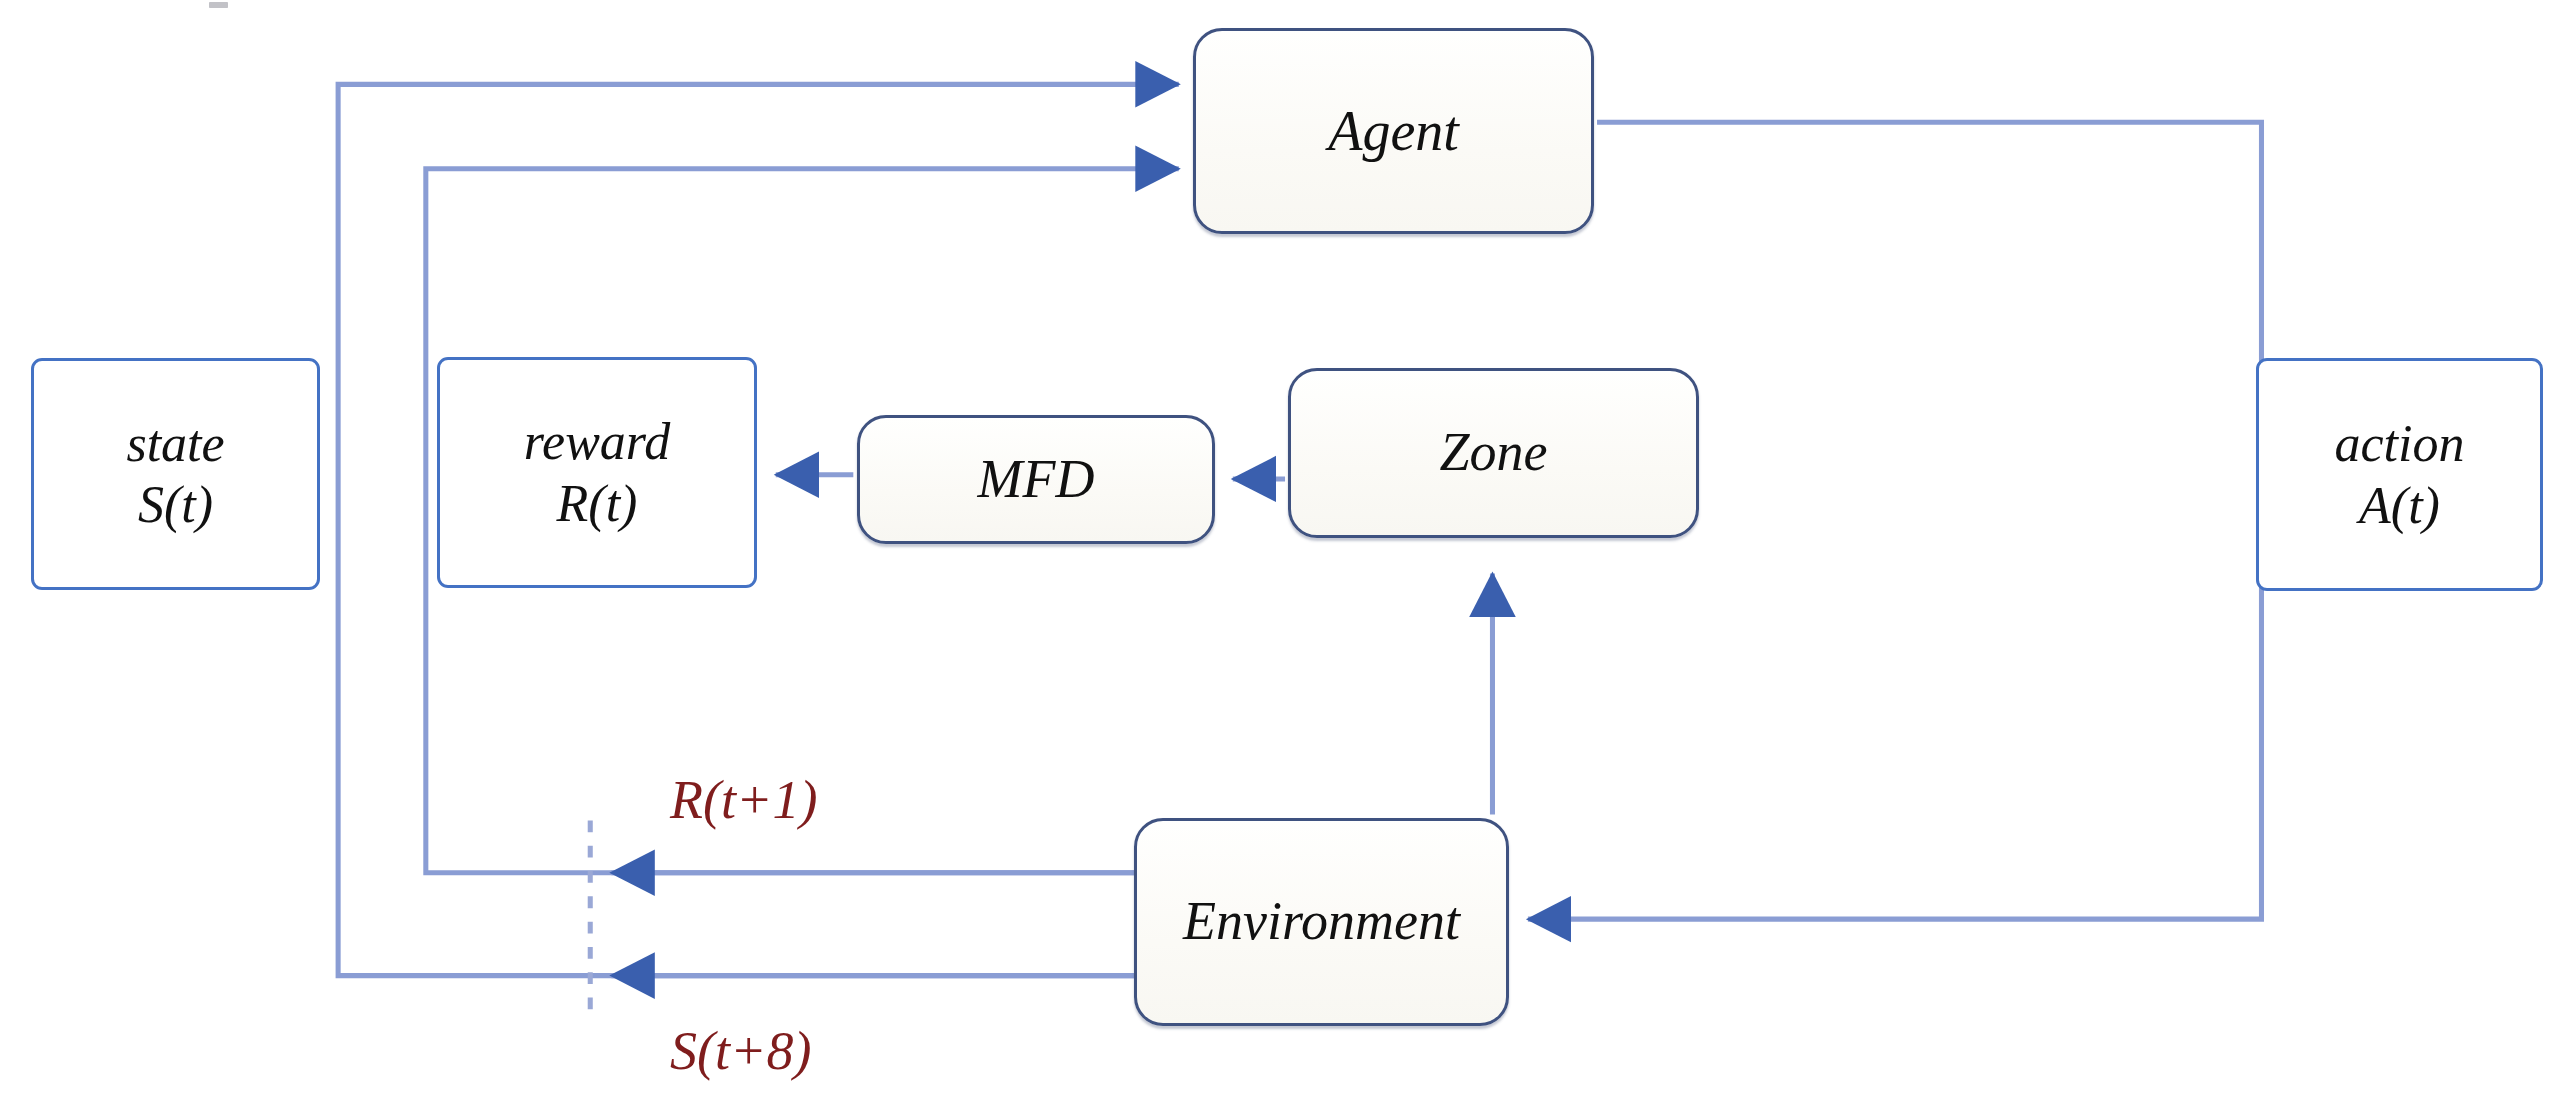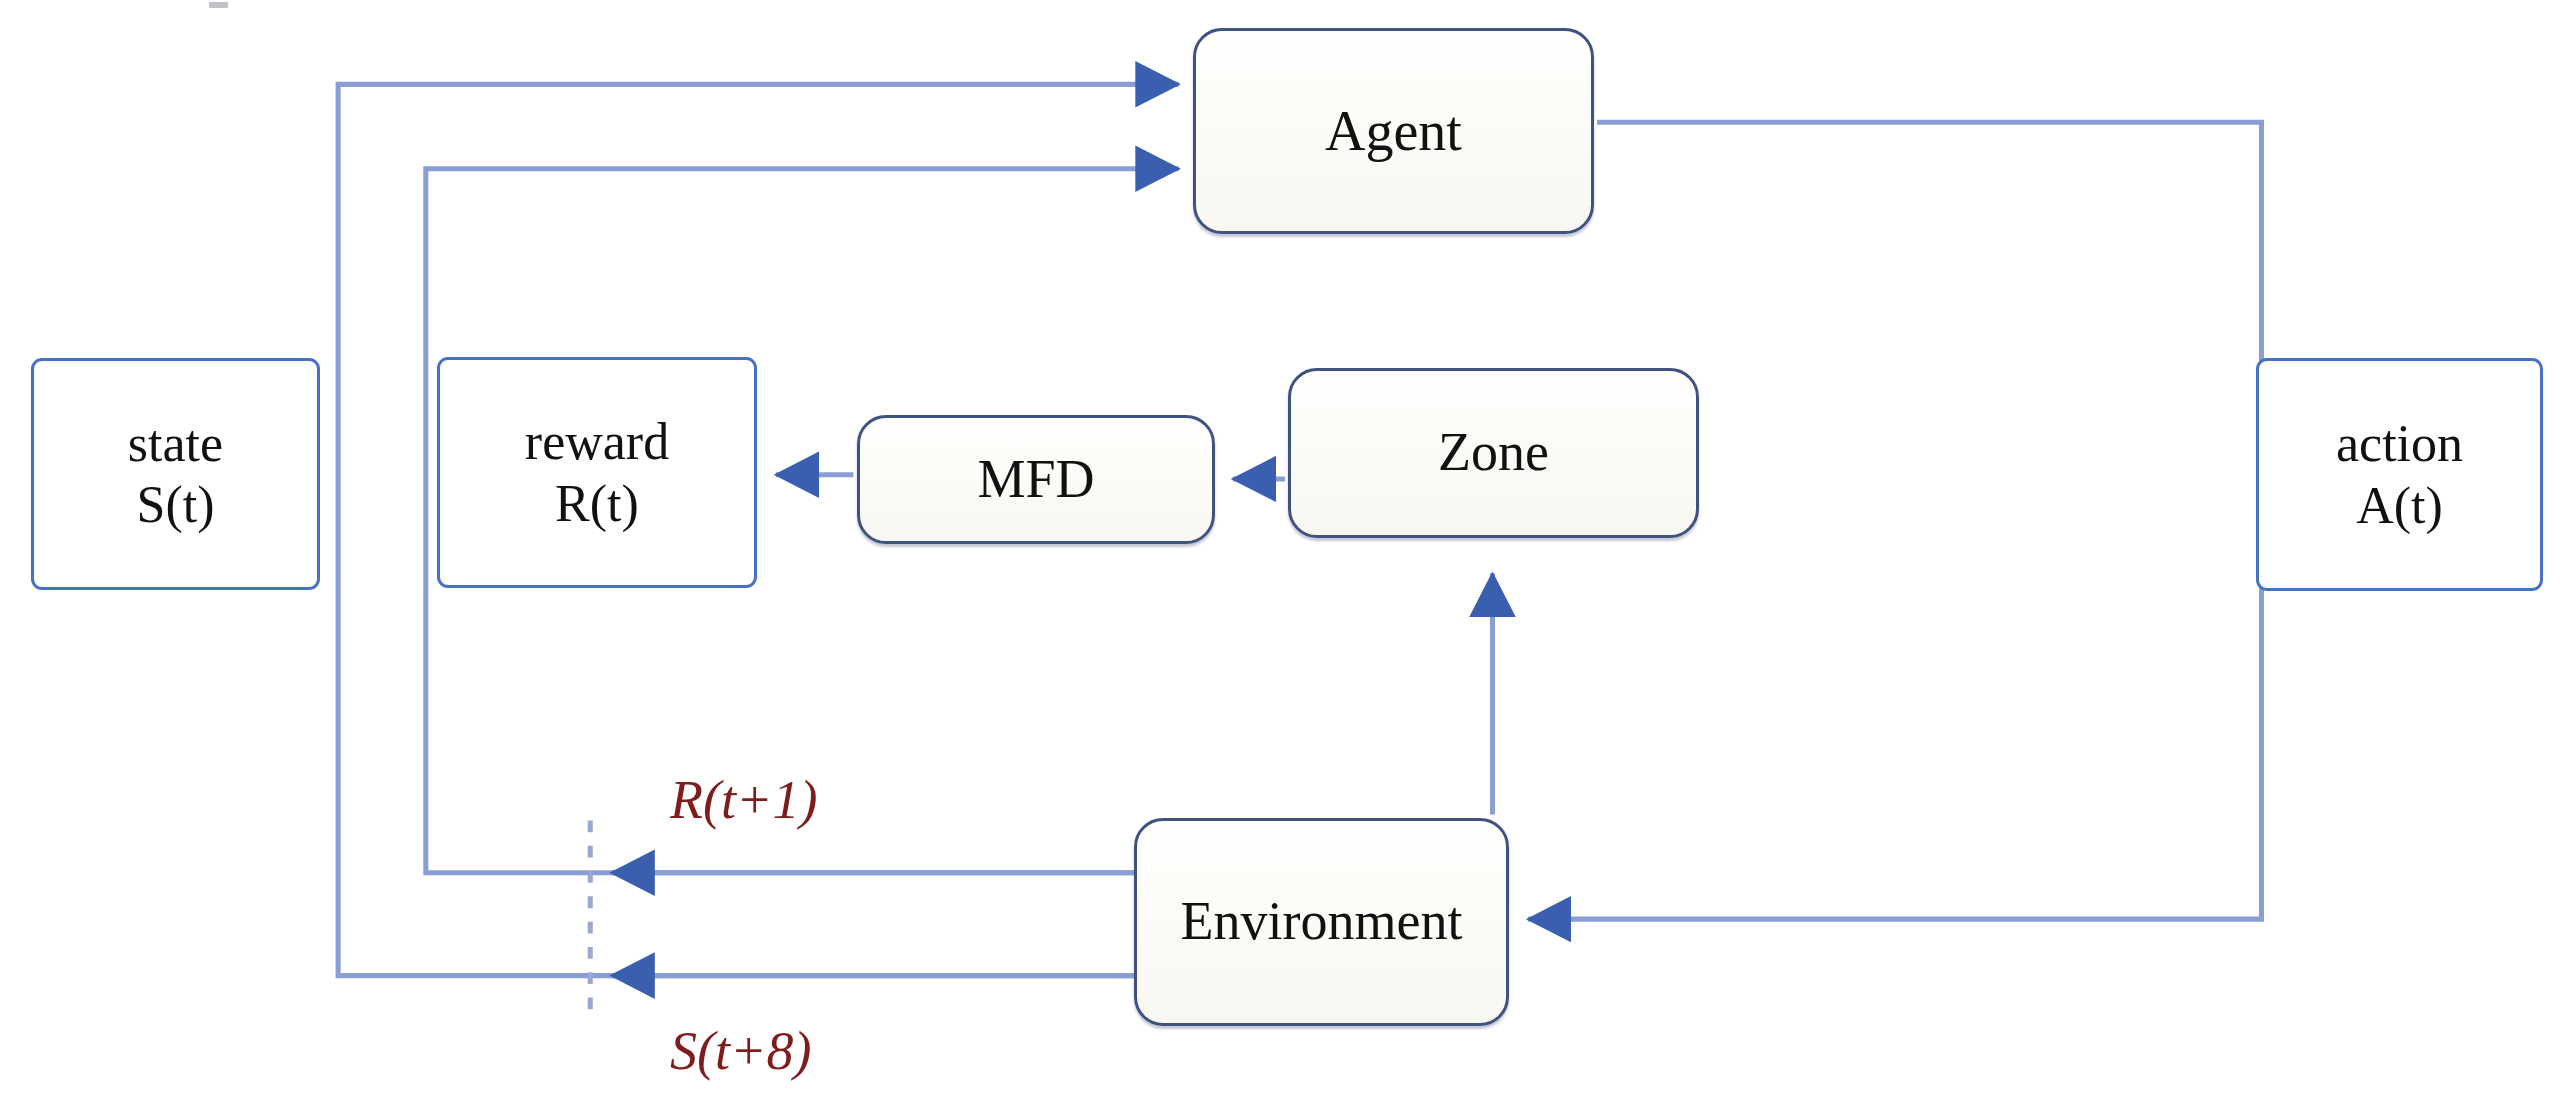--- a/index.html
+++ b/index.html
@@ -28,20 +28,21 @@
   }
   .node {
     position: absolute;
     box-sizing: border-box;
     display: flex;
     align-items: center;
     justify-content: center;
     text-align: center;
     background: #fdfdfb;
     color: #111111;
+    font-style: italic;
     line-height: 1.18;
     white-space: pre-line;
   }
   .node.rounded {
     border: 3.4px solid #3f5280;
     border-radius: 29px;
     box-shadow: 0 2.5px 2.5px rgba(60,72,110,0.30);
     background: linear-gradient(180deg,#fffffe 0%,#fbfaf6 60%,#f8f7f2 100%);
   }
   .node.plain {

